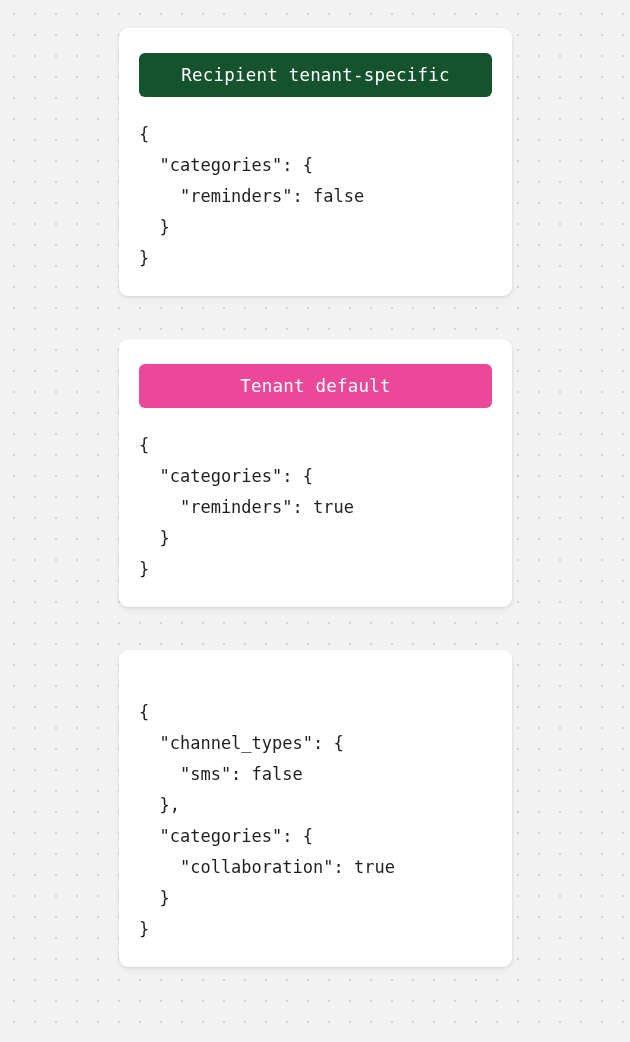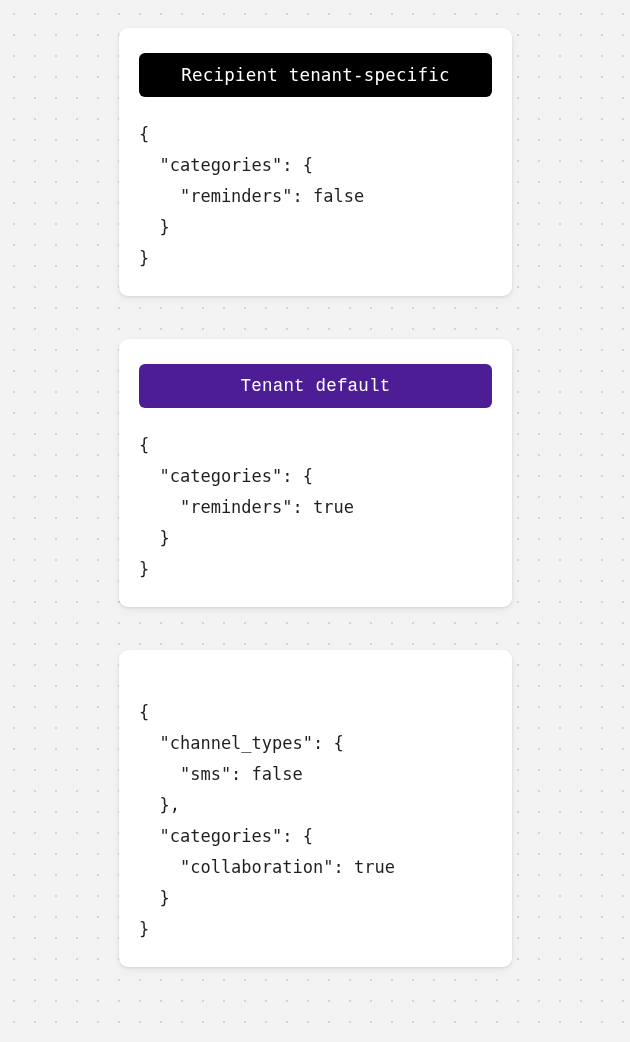--- a/index.html
+++ b/index.html
@@ -41,22 +41,22 @@
     display: flex;
     align-items: center;
     justify-content: center;
     color: #ffffff;
     font-family: "DejaVu Sans Mono", "Liberation Mono", monospace;
     font-size: 17.5px;
     letter-spacing: 0.2px;
     white-space: nowrap;
   }
 
-  .card-header.variant-purple { background: #000000; }
-  .card-header.variant-blue   { background: #4c1d95; font-family: Liberation Mono, monospace; }
+  .card-header.variant-purple { background: #14532d; }
+  .card-header.variant-blue   { background: #ec4899; }
   .card-header.variant-green  { background: #1eab55; }
 
   .card-code {
     margin-top: 22px;
     font-family: "DejaVu Sans Mono", "Liberation Mono", monospace;
     font-size: 17px;
     line-height: 31px;
     color: #1f1f1f;
     white-space: pre;
     tab-size: 2;

